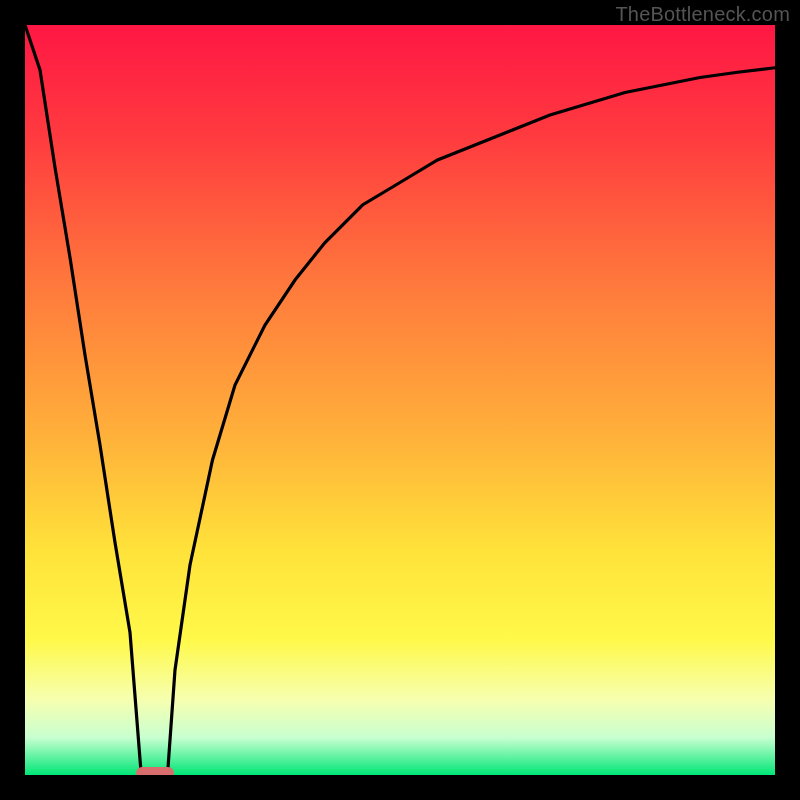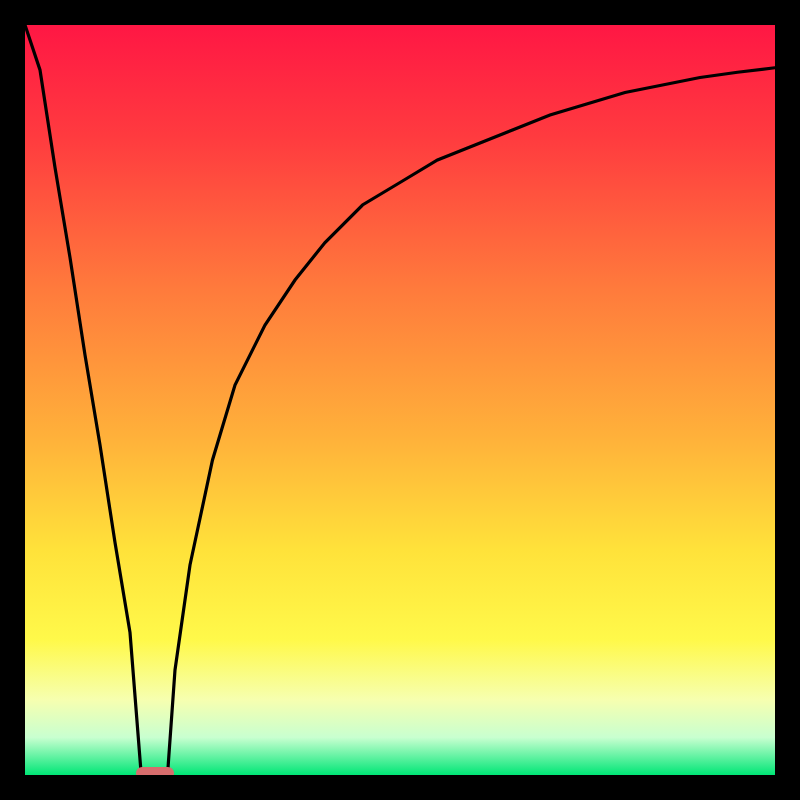--- a/index.html
+++ b/index.html
@@ -77,14 +77,15 @@
 
     <svg class="curves-svg" viewBox="0 0 750 750" preserveAspectRatio="none">
       <path id="path-left" fill="none" stroke="#000" stroke-width="3.2" stroke-linecap="round" d="M0.00 0.00 L15.00 45.00 L30.00 142.50 L45.00 232.50 L60.00 330.00 L75.00 420.00 L90.00 517.50 L105.00 607.50 L116.25 750.00"></path>
       <path id="path-right" fill="none" stroke="#000" stroke-width="3.2" stroke-linecap="round" d="M142.50 750.00 L150.00 645.00 L165.00 540.00 L187.50 435.00 L210.00 360.00 L240.00 300.00 L270.00 255.00 L300.00 217.50 L337.50 180.00 L375.00 157.50 L412.50 135.00 L450.00 120.00 L487.50 105.00 L525.00 90.00 L562.50 78.75 L600.00 67.50 L637.50 60.00 L675.00 52.50 L712.50 47.25 L750.00 42.75"></path>
     </svg>
 
     <div class="marker" id="marker" style="left: 111px; width: 37.5px; bottom: -4px; background: rgb(215, 109, 109);"></div>
 
   </div>
 
+  <div class="watermark">TheBottleneck.com</div>
 
 </div>
 
 </body></html>

